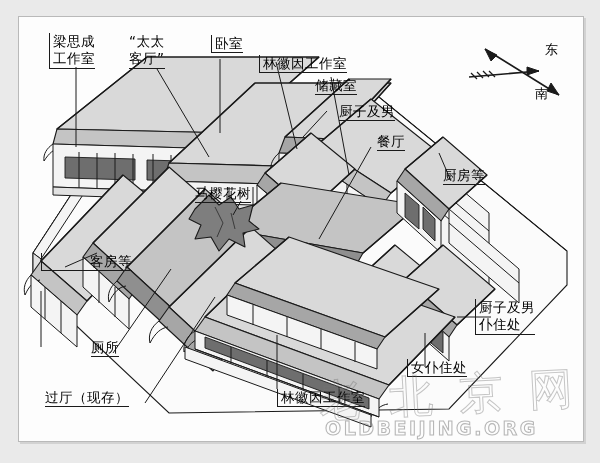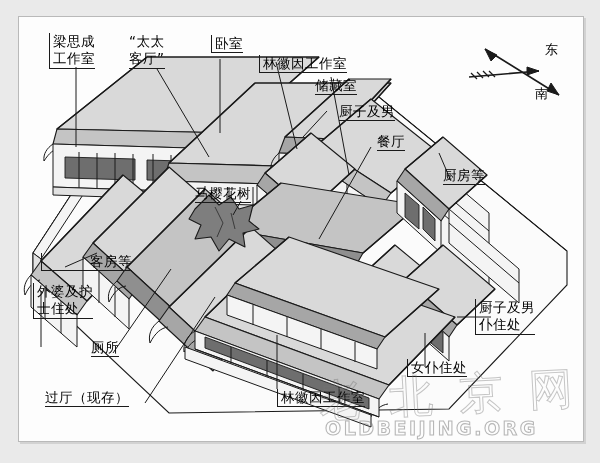--- a/index.html
+++ b/index.html
@@ -354,22 +354,20 @@
       <div class="lbl ul" style="left:320px;top:86px;">厨子及男</div>
 
       <div class="lbl ul" style="left:358px;top:116px;">餐厅</div>
 
       <div class="lbl ul" style="left:424px;top:150px;">厨房等</div>
 
       <div class="lbl ul" style="left:176px;top:168px;">马樱花树</div>
 
       <div class="lbl ul lbracket" style="left:22px;top:236px;padding-left:48px;">客房等</div>
 
-      <div class="lbl two ul lbracket" style="left:14px;top:266px;">外婆及护
-士住处</div>
 
       <div class="lbl ul" style="left:72px;top:322px;">厕所</div>
 
       <div class="lbl ul" style="left:26px;top:372px;">过厅（现存）</div>
 
       <div class="lbl ul lbracket" style="left:258px;top:372px;">林徽因工作室</div>
 
       <div class="lbl ul lbracket" style="left:388px;top:342px;">女仆住处</div>
 
       <div class="lbl two ul lbracket" style="left:456px;top:282px;">厨子及男

